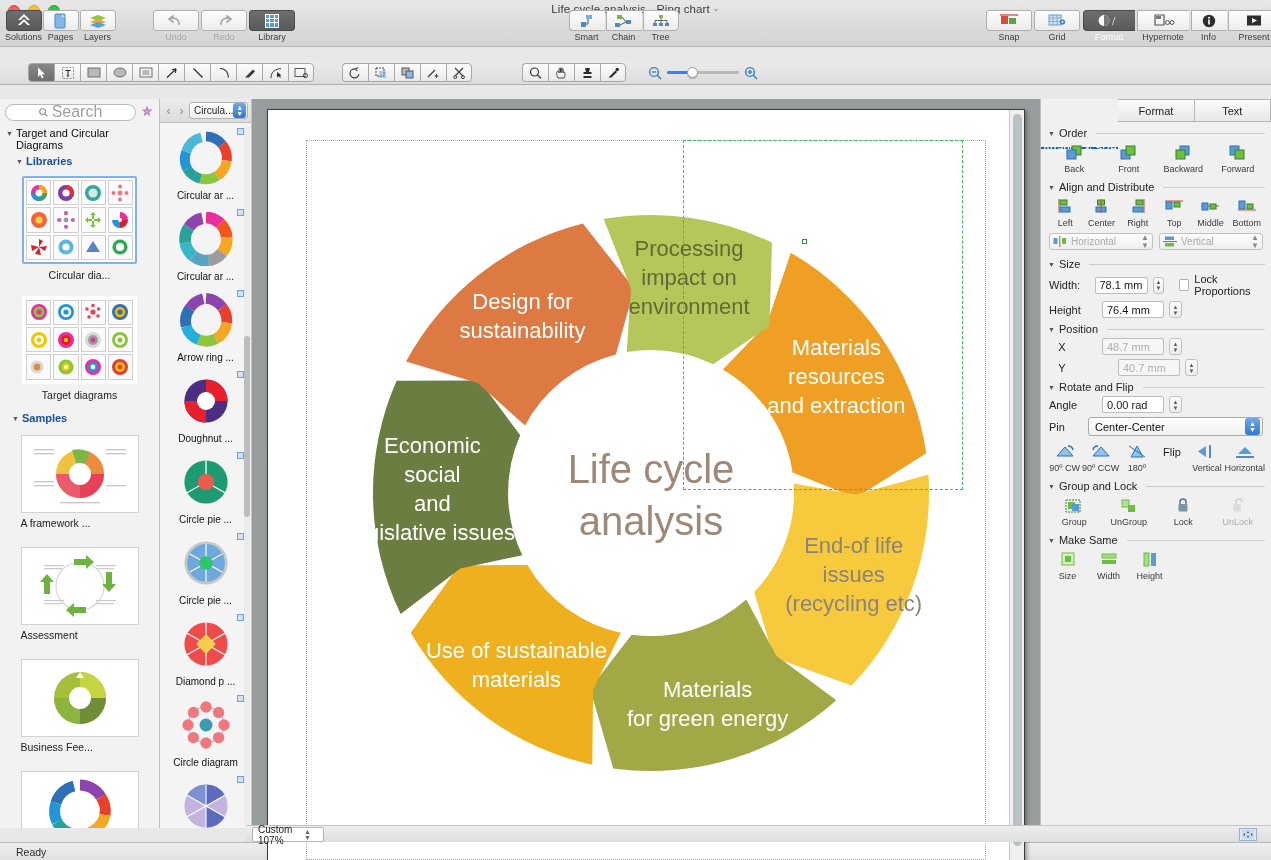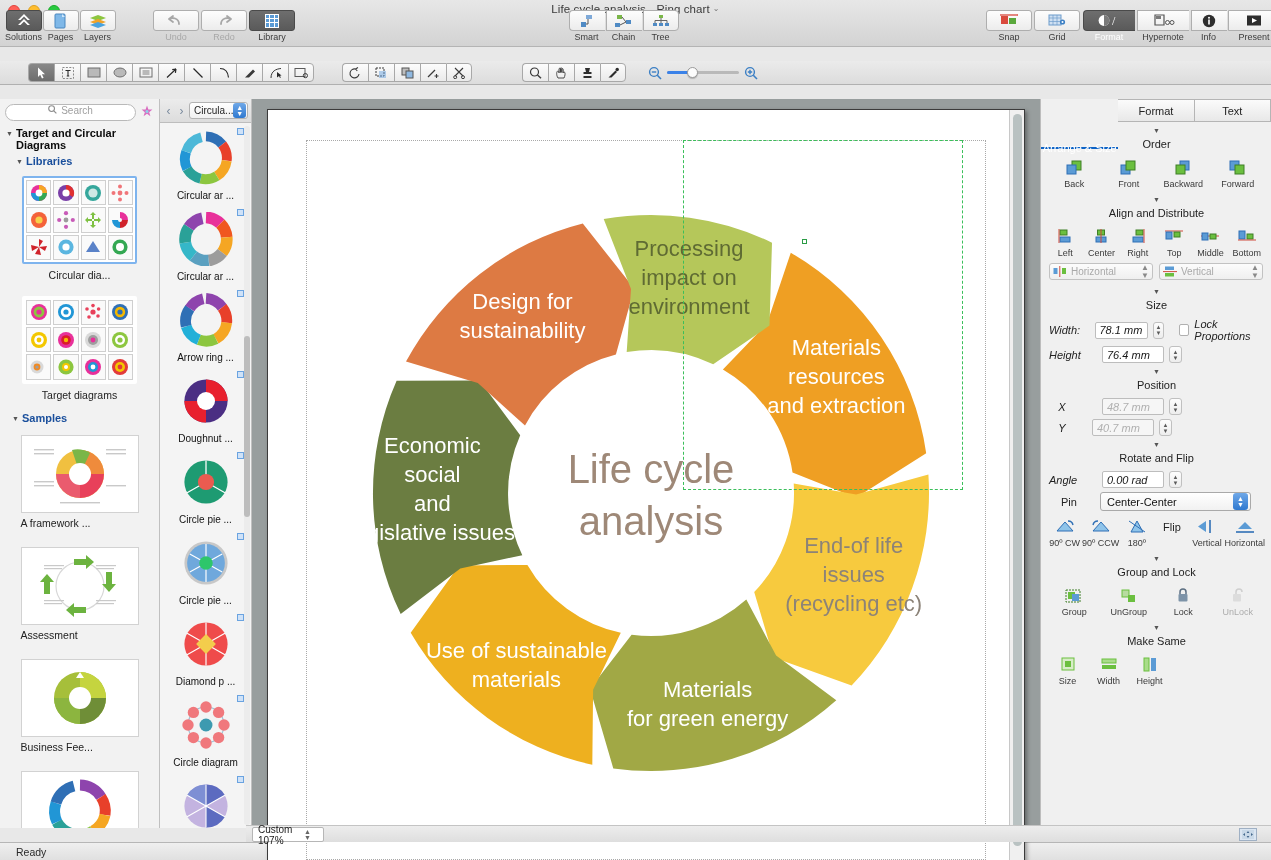--- a/index.html
+++ b/index.html
@@ -74,26 +74,26 @@
 
   
   .body { flex:1; display:flex; min-height:0; }
 
   
   .libpanel { width:160px; flex:0 0 160px; background:#f2f2f2; border-right:1px solid #c0c0c0;
               display:flex; flex-direction:column; min-height:0; }
   .searchrow { height:26px; display:flex; align-items:center; padding:0 5px; gap:4px;
                background:#f2f2f2; }
   .searchbox { flex:1; height:17px; border:1px solid #b9b9b9; border-radius:9px;
-               background:#fff; display:flex; justify-content:center; gap:4px;
-               color:#a0a0a0; font-size:10px; }
+               background:#fff; display:flex; align-items:center; justify-content:center; gap:4px;
+               color:#a0a0a0; font-size:16px; }
   .lib-scroll { flex:1; overflow:hidden; padding:0 6px 8px 6px; }
   .tree-row { font-size:11px; color:#1a4f9c; font-weight:bold; padding:2px 0; display:flex; gap:3px;}
   .tree-row .caret{ color:#555; font-size:7px; line-height:13px;}
-  .tree-row.lvl0 { color:#0b0b0b; font-weight:bold; }
+  .tree-row.lvl0 { color:#0b0b0b; font-weight:normal; }
   .tree-row.lvl1 { padding-left:10px; color:#1a4f9c; }
   .thumbgrid {
     width:115px; margin:6px auto 2px auto; padding:2px;
     display:grid; grid-template-columns:repeat(4,1fr); gap:2px;
     border:2px solid #7eb4ee; border-radius:2px; background:#fff;
   }
   .thumbgrid.nosel{ border-color:transparent; }
   .tcell { width:100%; aspect-ratio:1/1; border:1px solid #cfcfcf; background:#fafafa;
            display:flex; align-items:center; justify-content:center; }
   .tcaption { text-align:center; font-size:10.5px; color:#222; padding:3px 0 9px 0;}
@@ -141,46 +141,46 @@
   
   .inspector{ width:231px; flex:0 0 231px; background:#f0f0f0; border-left:1px solid #bdbdbd;
               display:flex; flex-direction:column; min-height:0; }
   .insp-tabs{ display:flex; height:23px; }
   .insp-tab{ flex:1; display:flex; align-items:center; justify-content:center;
              font-size:11px; color:#232323; border:1px solid #b5b5b5; border-left-width:0;
              background:linear-gradient(#fbfbfb,#e8e8e8); }
   .insp-tab:first-child{ border-left-width:1px; }
   .insp-tab.active{ background:#127ef7; color:#fff; border-color:#0d63c6;margin-top:48px; }
   .insp-body{ flex:1; overflow:hidden; padding:2px 0 0 0; }
-  .sect-hd{ display:flex; align-items:center; gap:4px; padding:3px 6px 1px 7px;flex-direction:column; }
+  .sect-hd{ display:flex; align-items:center; gap:4px; padding:3px 6px 1px 7px; }
   .sect-hd .cr{ font-size:7px; color:#555; }
   .sect-hd .tx{ font-size:11px; color:#222; }
   .sect-hd .rule{ flex:1; height:1px; background:#cccccc; margin-left:5px; }
   .btnrow{ display:flex; padding:3px 6px 4px 6px; }
   .ibtn{ flex:1; display:flex; flex-direction:column; align-items:center; gap:2px; }
   .ibtn .gl{ height:19px; display:flex; align-items:center; justify-content:center; }
   .ibtn .nm{ font-size:9px; color:#3a3a3a; white-space:nowrap;}
   .ibtn.dis .nm{ color:#acacac; }
   .selrow{ display:flex; gap:6px; padding:1px 8px 5px 8px; }
   .selctl{ flex:1; height:17px; border:1px solid #c2c2c2; border-radius:3px;
            background:linear-gradient(#fcfcfc,#efefef); display:flex; align-items:center;
            gap:4px; padding:0 3px; color:#a9a9a9; font-size:10px; }
   .selctl .sp{ margin-left:auto; color:#8a8a8a; font-size:8px; line-height:8px; text-align:center;}
-  .frow{ display:flex; align-items:center; padding:2px 8px; gap:5px;font-style:italic; }
+  .frow{ display:flex; align-items:center; padding:2px 8px; gap:5px; }
   .flabel{ font-size:11px; color:#222; width:48px; text-align:left; }
   .fbox{ width:62px; height:17px; border:1px solid #bdbdbd; border-radius:2px; background:#fff;
          font-size:11px; color:#171717; display:flex; align-items:center; padding-left:4px; }
   .fbox.ghost{ color:#b0b0b0; background:#f6f6f6;}
   .stepv{ width:13px; height:17px; border:1px solid #c0c0c0; border-radius:3px;
           background:linear-gradient(#fdfdfd,#ededed); display:flex; flex-direction:column;
           align-items:center; justify-content:center; font-size:6px; color:#5a5a5a; line-height:6px;}
   .chkrow{ display:flex; align-items:center; gap:5px; margin-left:10px;justify-content:center; }
   .chk{ width:12px; height:12px; border:1px solid #b0b0b0; border-radius:2px; background:#fff;}
   .chkl{ font-size:11px; color:#222;}
-  .pinrow{ display:flex; align-items:center; padding:2px 20px; gap:7px;}
+  .pinrow{ display:flex; align-items:center; padding:2px 8px; gap:7px;}
   .pinsel{ flex:1; height:19px; border:1px solid #a9a9a9; border-radius:3px;
            background:linear-gradient(#ffffff,#f1f1f1); display:flex; align-items:center;
            padding:0 2px 0 6px; font-size:11px; color:#111;justify-content:flex-end; }
   .pinsel .stepper{ margin-left:auto; width:15px; height:17px; border-radius:3px;
                     background:linear-gradient(#6fa8e8,#2f79d0); color:#fff; font-size:7px;
                     display:flex; flex-direction:column; align-items:center; justify-content:center; line-height:6px;}
 
   
   .statusbar{ height:18px; flex:0 0 18px; background:linear-gradient(#efefef,#e0e0e0);
               border-top:1px solid #b6b6b6; display:flex; align-items:center;
@@ -1202,21 +1202,21 @@
           <span class="tx">Position</span>
           <span class="rule"></span>
         </div>
         <div class="frow">
           <span class="flabel" style="width:26px;text-align:center">X</span>
           <span class="fbox ghost" style="margin-left:22px">48.7 mm</span>
           <span class="stepv">▲<br>▼</span>
         </div>
         <div class="frow">
           <span class="flabel" style="width:26px;text-align:center">Y</span>
-          <span class="fbox ghost" style="margin-left:12px">40.7 mm</span>
+          <span class="fbox ghost" style="margin-left:38px">40.7 mm</span>
           <span class="stepv">▲<br>▼</span>
         </div>
 
         <div class="sect-hd">
           <span class="cr">▼</span>
           <span class="tx">Rotate and Flip</span>
           <span class="rule"></span>
         </div>
         <div class="frow">
           <span class="flabel">Angle</span>

